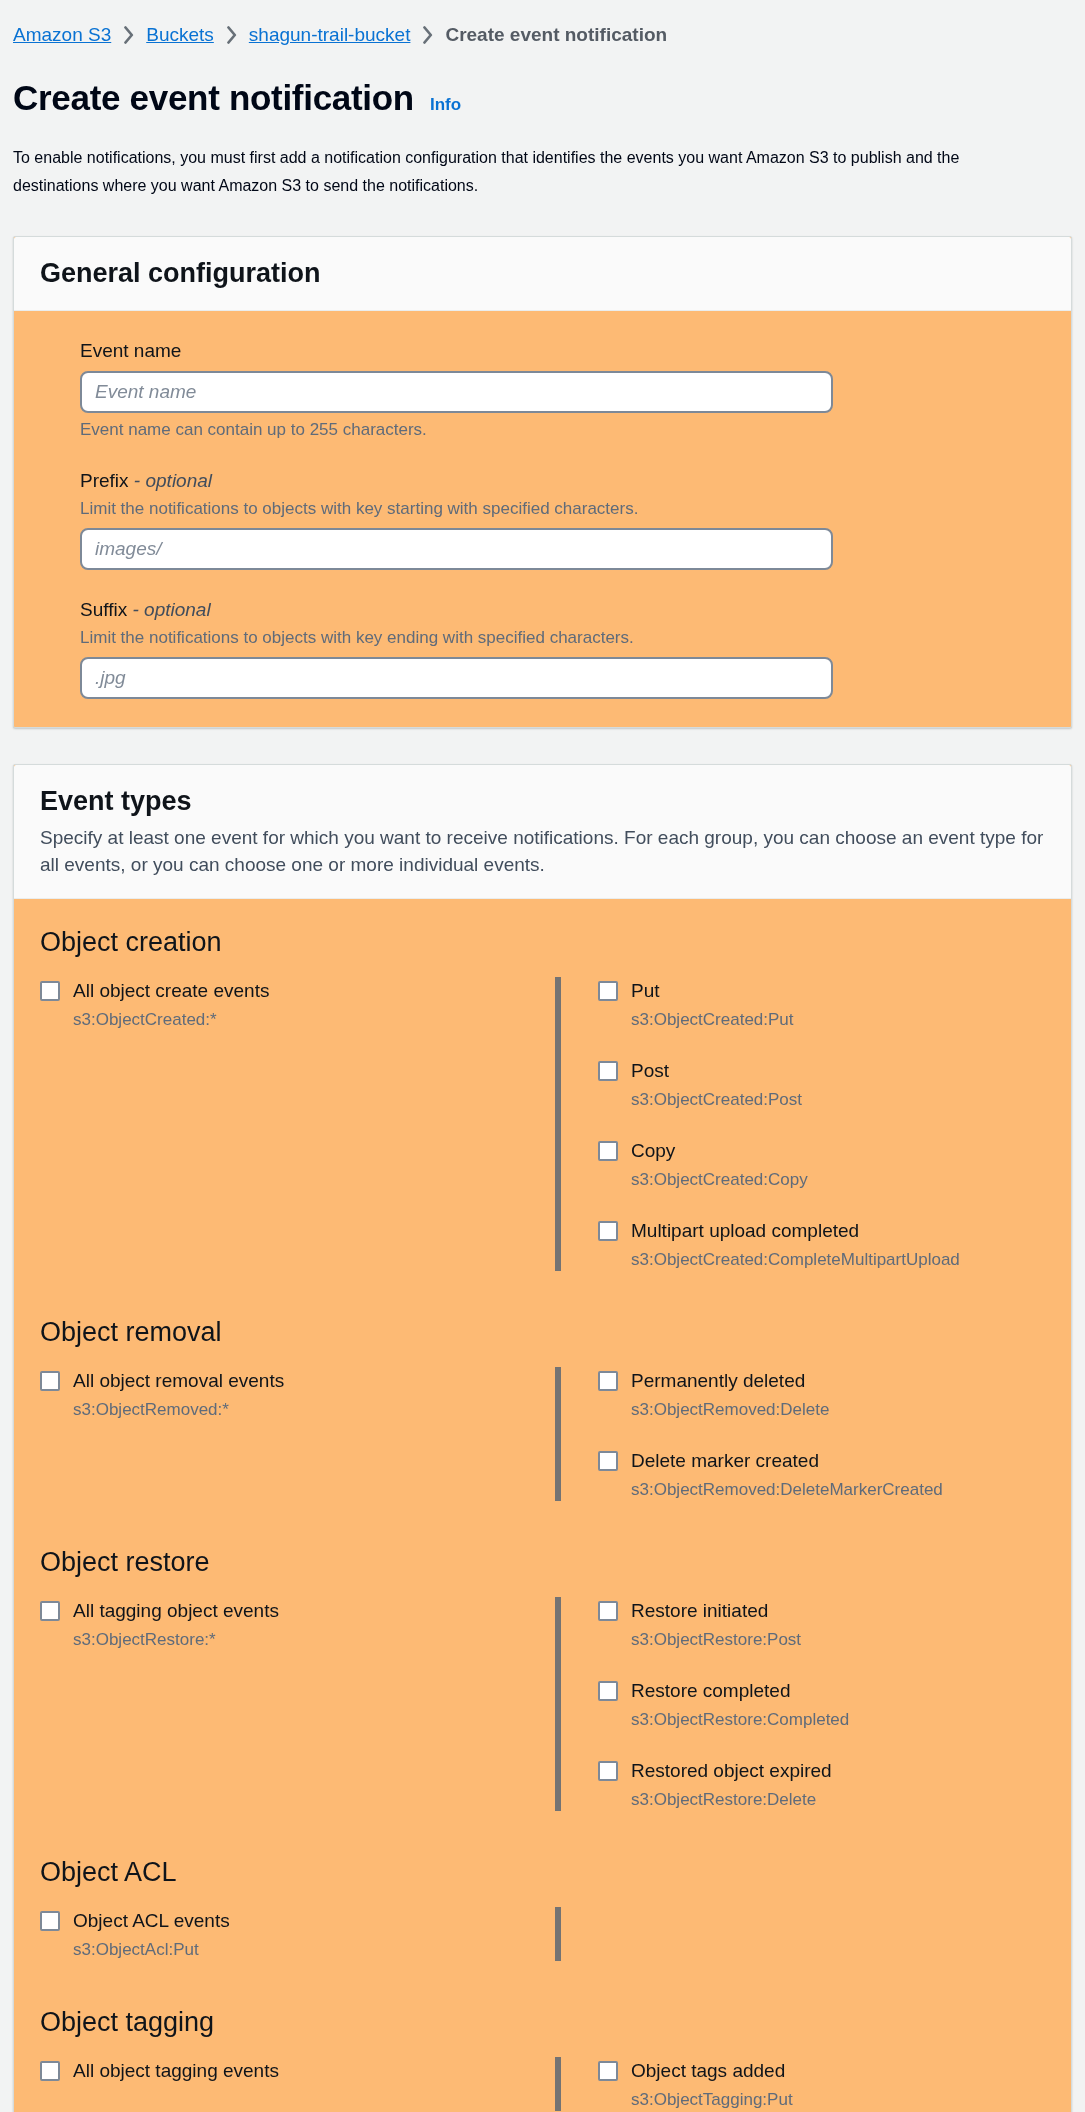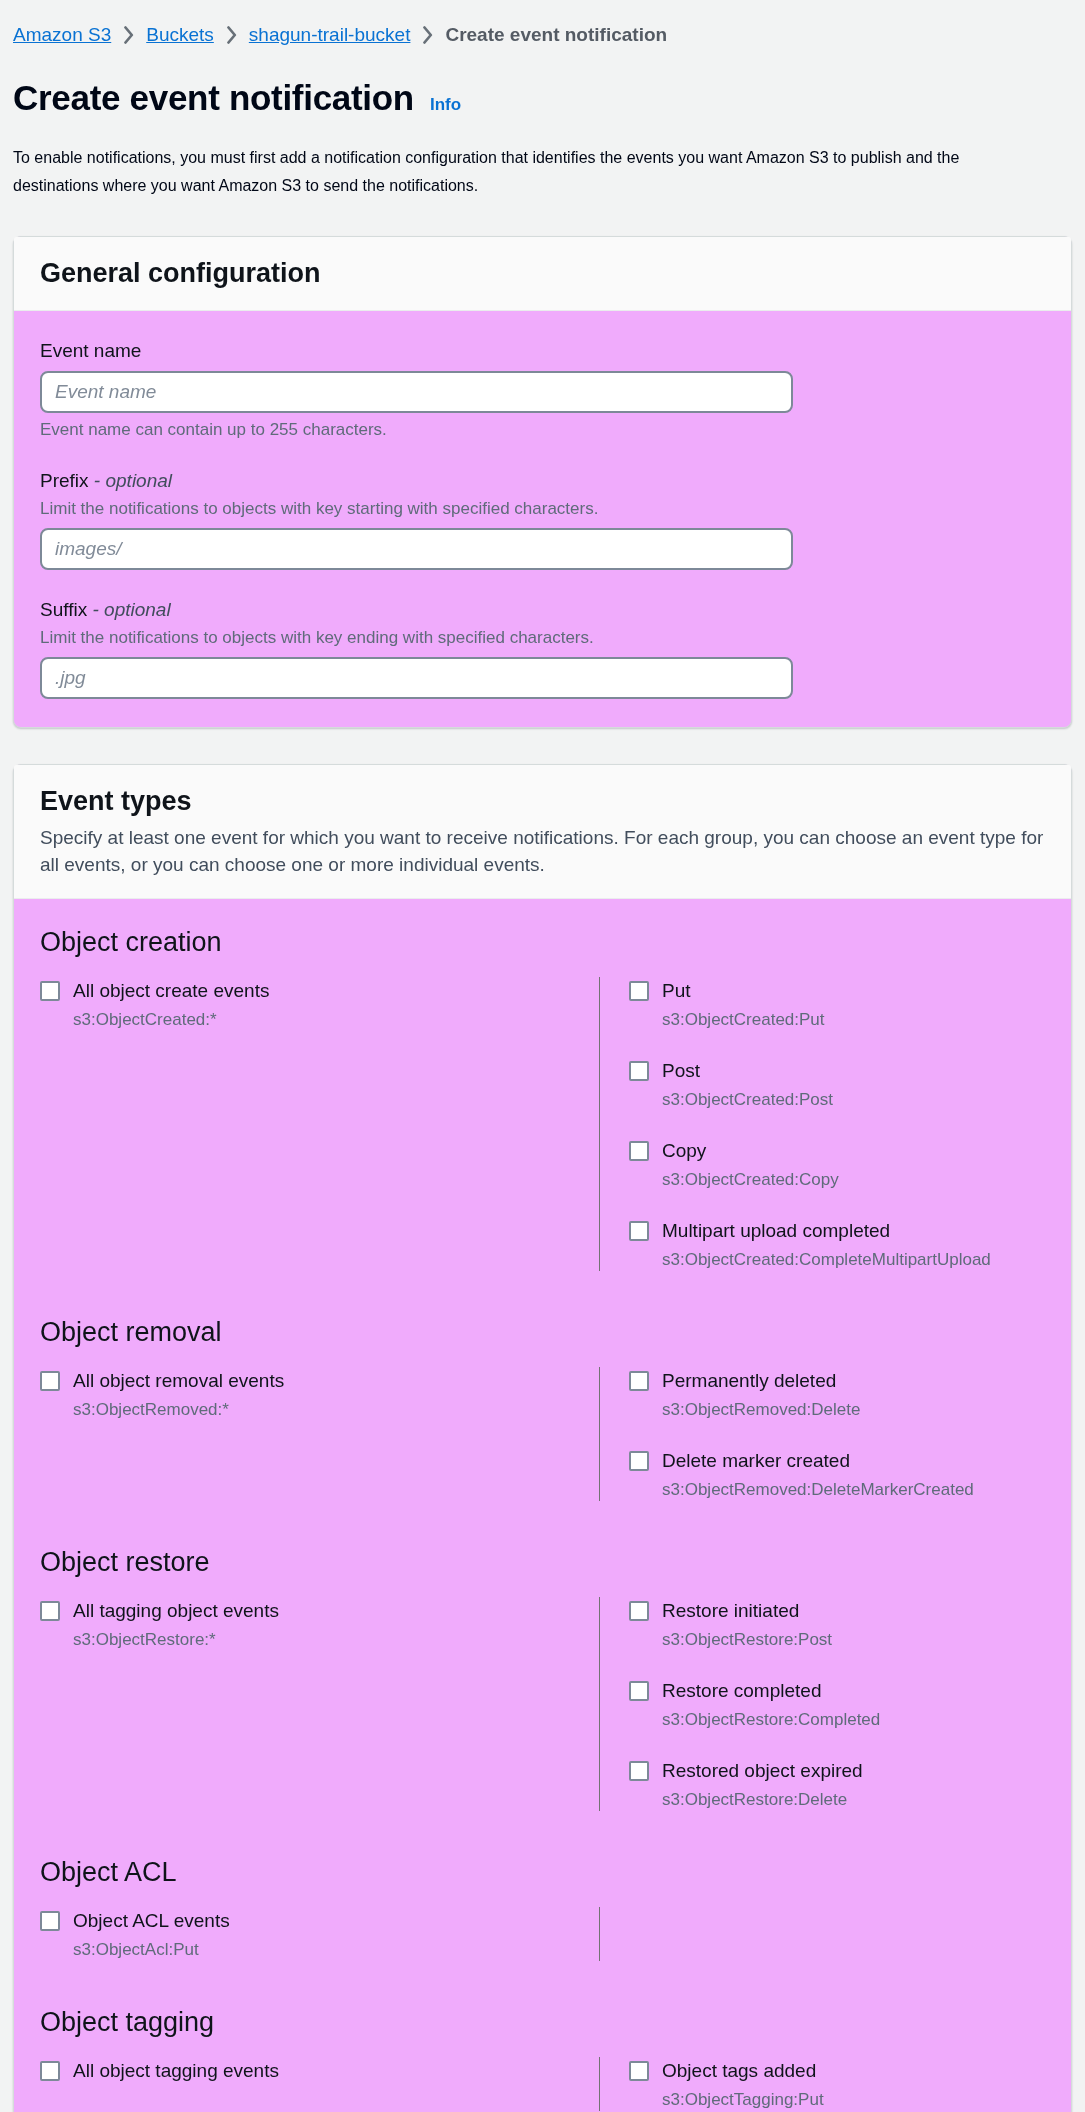--- a/index.html
+++ b/index.html
@@ -19,34 +19,34 @@
   .crumb-sep { display:flex; align-items:center; }
 
   
   .title-row { margin-top:28px; display:flex; align-items:baseline; }
   .page-title { font-size:35px; font-weight:700; line-height:44px; color:#000716; margin:0; letter-spacing:-.3px; }
   .info-link { margin-left:16px; font-size:17px; font-weight:700; color:#0972d3; cursor:pointer; text-decoration:none; }
   .page-desc { margin-top:24px; font-size:16px; line-height:28px; max-width:1012px; color:#000716; }
 
   
   .card {
-    margin-top:36px; background:#f0abfc;
-    border:1px solid #d5dbdb; border-radius:8px;
+    margin-top:36px; background:#fdba74;
+    border:1px solid #d5dbdb; border-radius:2px;
     box-shadow:0 1px 2px rgba(0,28,36,.2);
   }
   .card-header {
     background:#fafafa; border-bottom:1px solid #eaeded;
     padding:19px 26px 20px 26px; border-radius:2px 2px 0 0;
   }
   .card-title { font-size:27px; font-weight:700; line-height:34px; color:#0f141a; margin:0; }
   .card-header-desc { margin-top:6px; font-size:19px; line-height:27px; color:#414d5c; max-width:1005px; }
 
   
   .card-content { padding:28px 26px 26px 26px; }
-  .form-field { margin-bottom:28px; }
+  .form-field { margin-bottom:28px;margin-left:40px; }
   .form-field:last-child { margin-bottom:2px; }
   .field-label-row { font-size:19px; line-height:24px; color:#0f141a; }
   .field-optional { font-style:italic; color:#414d5c; }
   .field-desc { margin-top:4px; font-size:17px; line-height:23px; color:#5f6b7a; }
   .text-input {
     display:block; margin-top:8px;
     width:753px; height:42px;
     border:2px solid #7d8998; border-radius:8px;
     padding:0 13px; font-size:19px; color:#000716;
     font-family:"Liberation Sans", sans-serif;
@@ -54,21 +54,21 @@
   }
   .text-input::placeholder { color:#818b98; font-style:italic; }
   .field-constraint { margin-top:6px; font-size:17px; line-height:22px; color:#5f6b7a; }
 
   
   .et-body { padding:0 0 60px 0; }
   .section-heading { font-size:27px; font-weight:400; line-height:34px; color:#0f141a; margin:26px 26px 0 26px; }
   .section-heading.first { margin-top:26px; }
   .section-rows { display:flex; margin-top:0; padding:18px 0; }
   .col-left  { width:541px; padding-left:26px; }
-  .col-right { flex:1; border-left:1px solid #737373; padding-left:29px;margin-left:44px; }
+  .col-right { flex:1; border-left:6px solid #737373; padding-left:37px; }
   .cb-item { margin-bottom:26px; }
   .cb-item:last-child { margin-bottom:0; }
   .cb-row { display:flex; align-items:center; gap:13px; }
   .checkbox {
     width:20px; height:20px; flex:0 0 20px;
     border:2px solid #7d8998; border-radius:2px; background:#fff;
     cursor:pointer;
   }
   .cb-label { font-size:19px; line-height:27px; color:#0f141a; }
   .cb-code { margin:4px 0 0 33px; font-size:17px; line-height:23px; color:#5f6b7a; }

